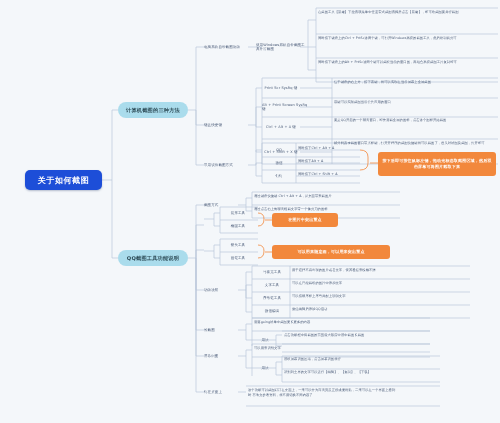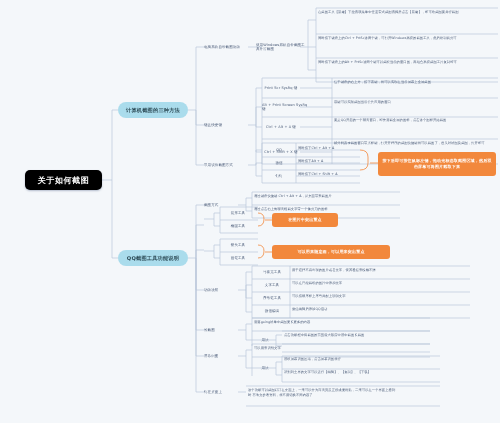--- a/index.html
+++ b/index.html
@@ -9,21 +9,21 @@
     font-family:"DejaVu Sans","Liberation Sans",sans-serif;
     overflow:hidden;
     position:relative;
   }
   #canvas{position:absolute;left:0;top:0;width:500px;height:423px;}
   svg#wires{position:absolute;left:0;top:0;width:500px;height:423px;pointer-events:none;}
   .node{position:absolute;box-sizing:border-box;}
 
   
   .root{
-    background:#000000;
+    background:#1d4ed8;
     color:#ffffff;
     border-radius:5px;
     font-size:8px;
     font-weight:bold;
     letter-spacing:.6px;
     display:flex;align-items:center;justify-content:center;
     box-shadow:0 1px 2px rgba(60,80,120,.35);
   }
   
   .main{

